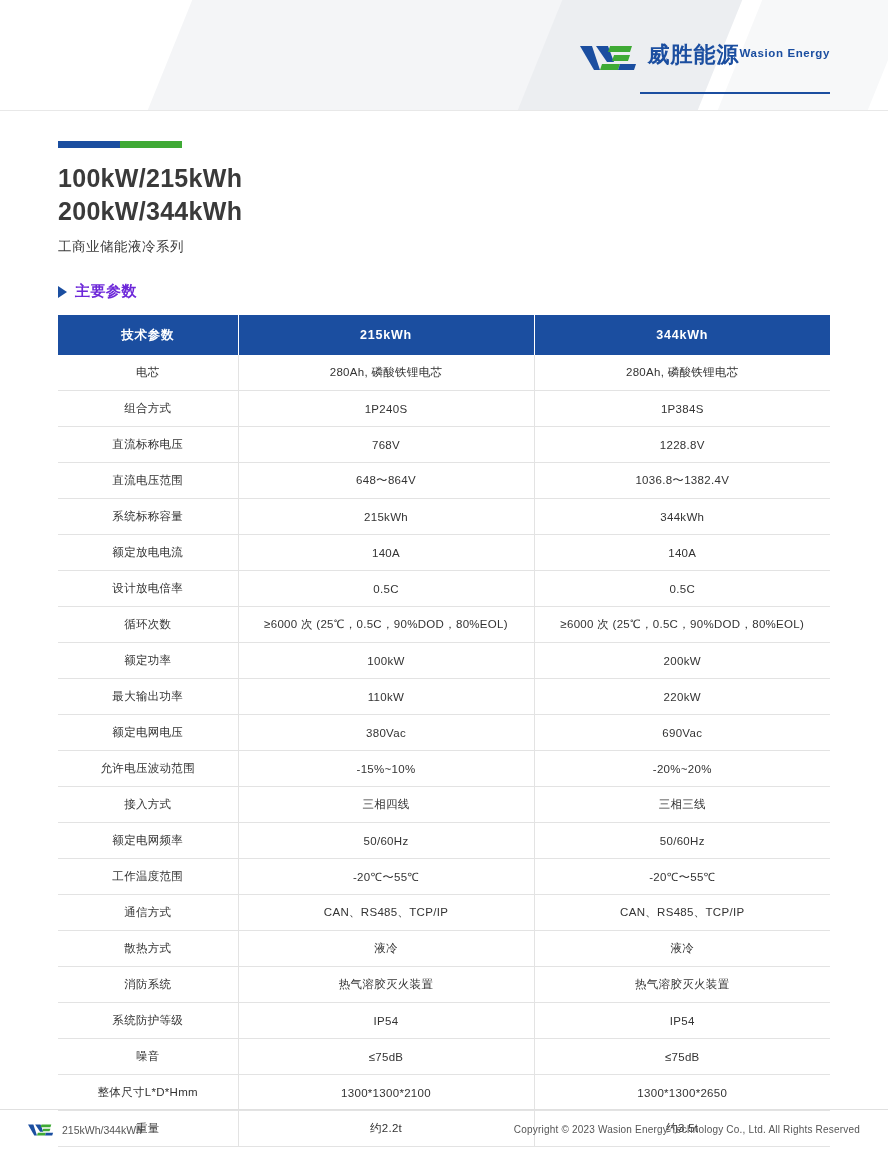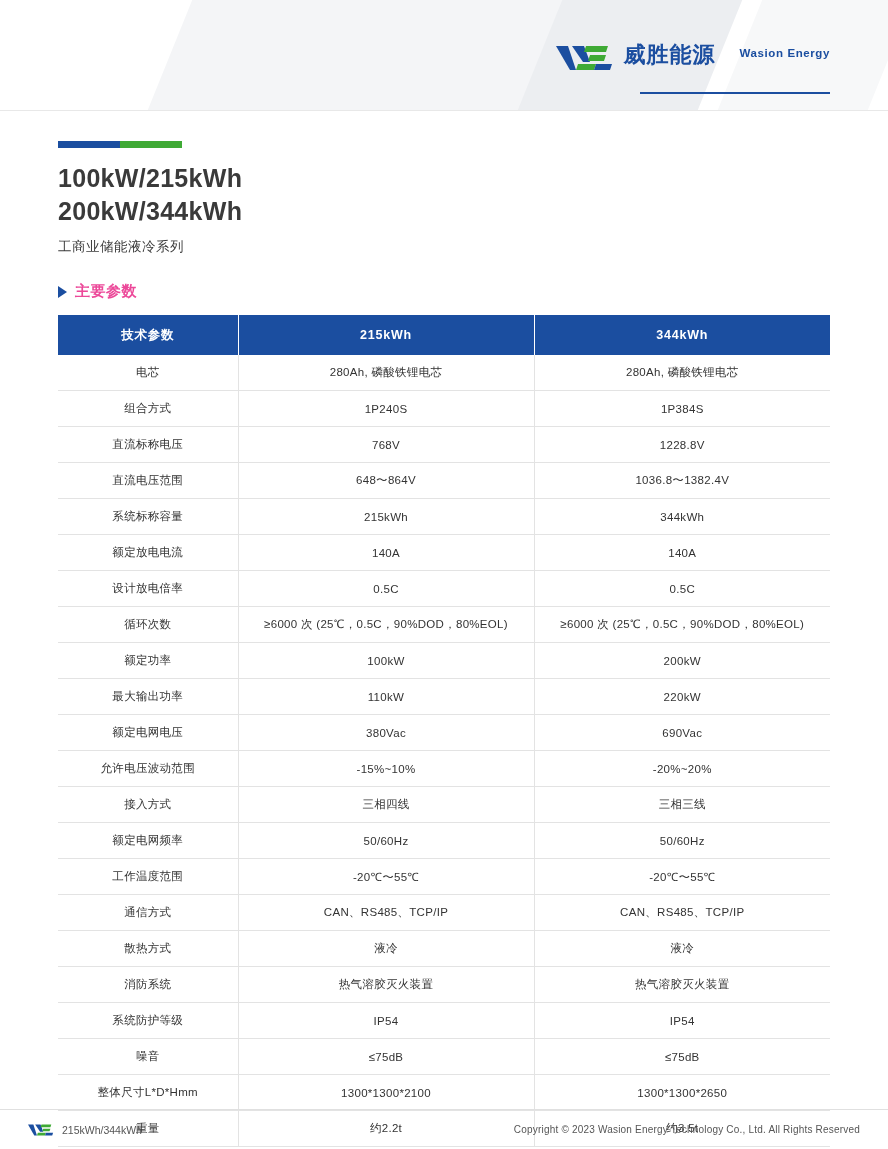--- a/index.html
+++ b/index.html
@@ -79,21 +79,20 @@
     font-weight: bold;
     color: #1b4ea0;
     letter-spacing: 1px;
   }
   .logo-en {
     font-size: 11.5px;
     font-weight: bold;
     color: #1b4ea0;
     letter-spacing: 0.6px;
     margin-top: 4px;
-    margin-left: 24px;
   }
   .logo-underline {
     position: absolute;
     right: 58px;
     top: 92px;
     width: 190px;
     height: 2px;
     background: #1b4ea0;
   }
 
@@ -140,21 +139,21 @@
   .tri-icon {
     width: 0;
     height: 0;
     border-left: 9px solid #1b4ea0;
     border-top: 6px solid transparent;
     border-bottom: 6px solid transparent;
   }
   .section-title {
     font-size: 15px;
     font-weight: bold;
-    color: #ec4899;
+    color: #6d28d9;
     letter-spacing: 0.5px;
   }
 
   
   table.spec {
     width: 100%;
     border-collapse: collapse;
     table-layout: fixed;
     font-size: 11.5px;
   }

